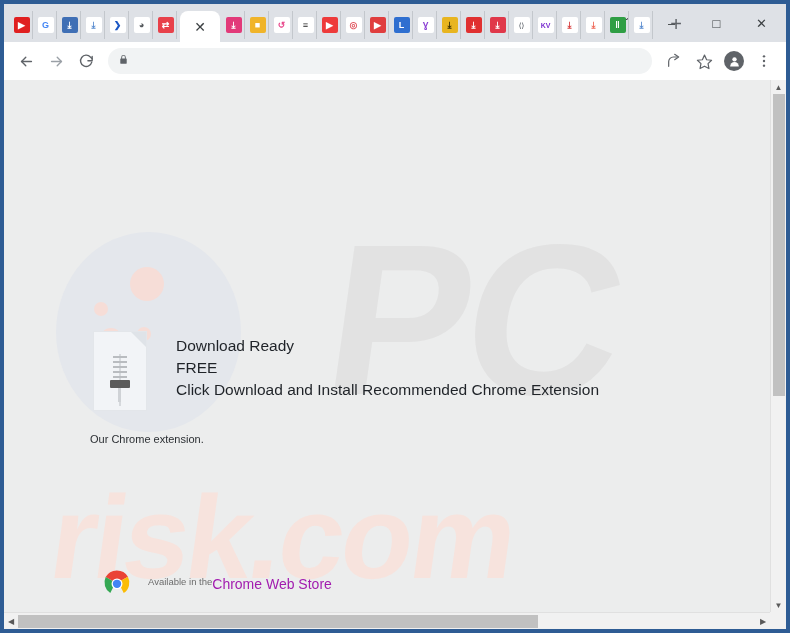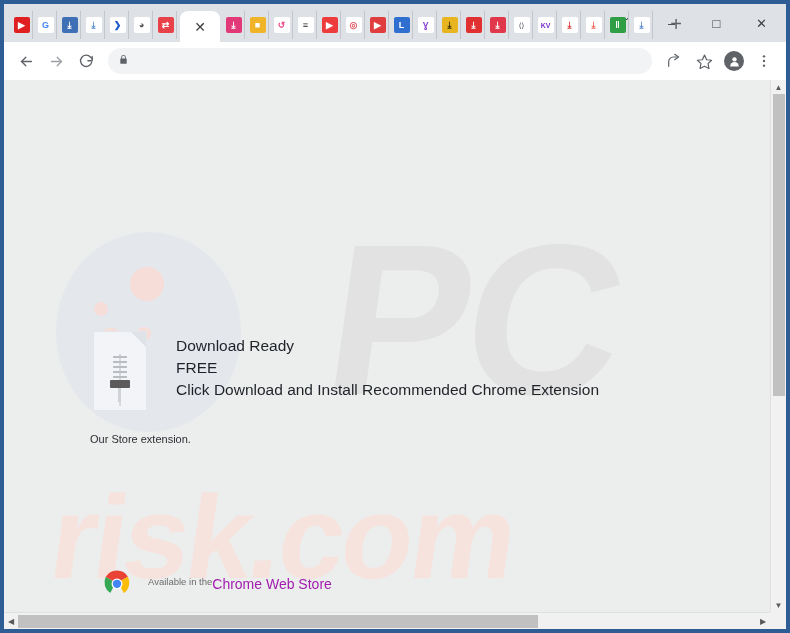--- a/index.html
+++ b/index.html
@@ -430,21 +430,21 @@
           <div class="tooth" style="top:39px;"></div>
           <div class="tooth" style="top:44px;"></div>
           <div class="pull"></div>
           <div class="pull-tab"></div>
         </div>
 
         <div class="headline" id="h1">Download Ready</div>
         <div class="headline" id="h2">FREE</div>
         <div class="headline" id="h3">Click Download and Install Recommended Chrome Extension</div>
 
-        <div class="subline" id="s2">Our Store extension.</div>
+        <div class="subline" id="s2">Our Chrome extension.</div>
 
 
 
         <div id="cws-badge">
           <span>
             <svg width="42" height="42" viewBox="0 0 100 100">
               <path d="M50 20 A30 30 0 0 1 76 35 L58 45 A12 12 0 0 0 42 44 Z" fill="#ea4335"></path>
               <path d="M76 35 A30 30 0 0 1 66 74 L57 56 A12 12 0 0 0 58 45 Z" fill="#fbbc05"></path>
               <path d="M24 35 A30 30 0 0 1 50 20 L42 44 A12 12 0 0 0 40 52 Z" fill="#ea4335" opacity="0"></path>
               <path d="M50 20 A30 30 0 0 0 23 36 L41 46 A12 12 0 0 1 50 38 Z" fill="#ea4335"></path>

